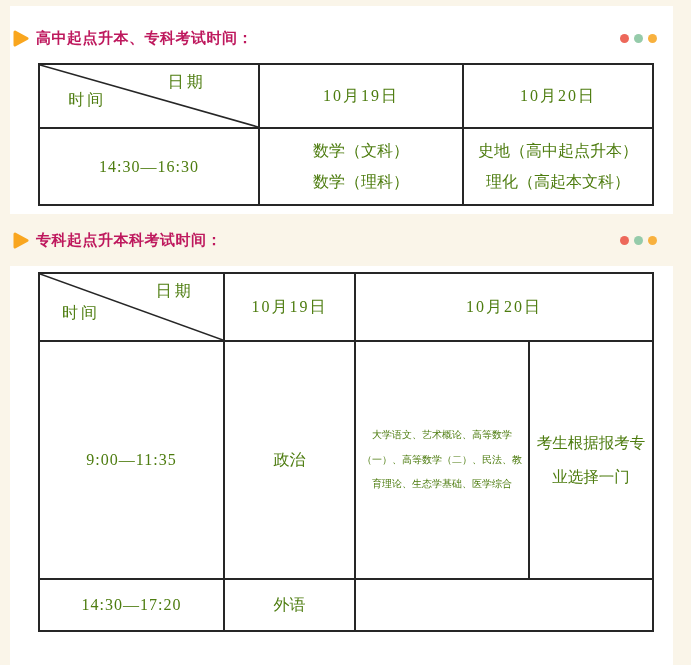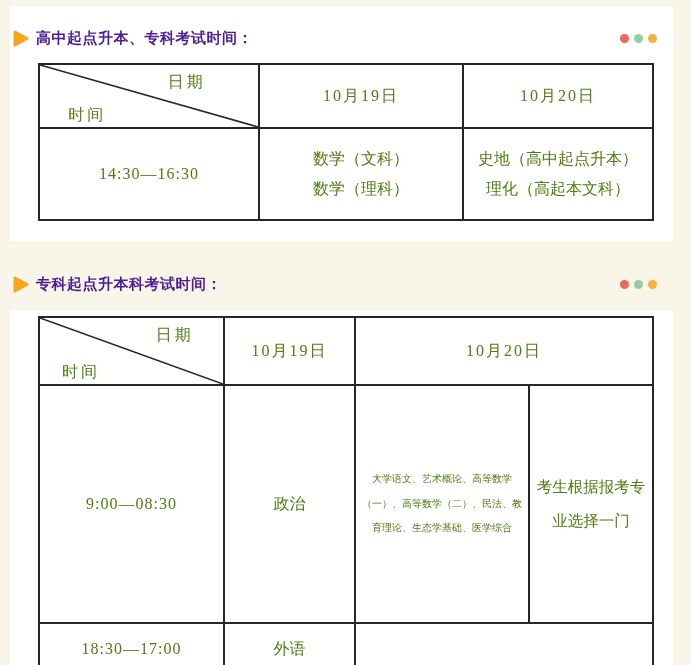--- a/index.html
+++ b/index.html
@@ -20,34 +20,34 @@
     display: flex;
     align-items: center;
     height: 30px;
     padding-left: 2px;
   }
   .sec-header.first { padding-top: 20px; height: 44px; }
   .tri-icon { width: 17px; height: 17px; flex: 0 0 auto; display: block; }
   .sec-title {
     font-size: 15px;
     font-weight: 700;
-    color: #4c1d95;
+    color: #be185d;
     letter-spacing: 0.5px;
     margin-left: 7px;
   }
   .dots { margin-left: auto; margin-right: 16px; display: flex; gap: 5px; align-items: center; }
   .dot { width: 9px; height: 9px; border-radius: 50%; display: block; }
   .dot-red   { background: #ed685a; }
   .dot-green { background: #95cbaa; }
   .dot-amber { background: #f8b13e; }
   
   .band {
     background: #faf5e9;
-    margin: 20px -18px 6px -10px;
-    padding: 28px 18px 11px 12px;
+    margin: 8px -18px 6px -10px;
+    padding: 11px 18px 11px 12px;
   }
   .band .sec-header { height: 30px; padding-left: 0; }
   
   table.exam {
     border-collapse: collapse;
     table-layout: fixed;
     width: 614px;
     margin-left: 28px;
     font-family: "Liberation Serif", serif;
     font-size: 16px;
@@ -61,21 +61,21 @@
     padding: 2px 6px;
   }
   .date-cell { letter-spacing: 2px; }
   .time-cell { letter-spacing: 1px; }
   .two-line { line-height: 1.9; }
   
   td.corner { position: relative; padding: 0; }
   .corner-svg { position: absolute; left: 0; top: 0; width: 100%; height: 100%; display: block; }
   .corner-label { position: absolute; font-size: 16px; letter-spacing: 3px; }
   .lbl-date { top: 7px; right: 24%; }
-  .lbl-time { bottom: 1px; left: 13%; }
+  .lbl-time { bottom: 16px; left: 13%; }
   .t2 .lbl-date { right: 16%; }
   .t2 .lbl-time { left: 12%; }
   
   .subjects-cell {
     text-align: justify;
     text-align-last: center;
     line-height: 2.45;
     padding: 6px 10px;
     font-size: 10px;
   }
@@ -116,21 +116,21 @@
         <svg class="corner-svg" viewBox="0 0 100 100" preserveAspectRatio="none">
           <line x1="0" y1="0" x2="100" y2="100" stroke="#262626" stroke-width="1.6" vector-effect="non-scaling-stroke"></line>
         </svg>
         <span class="corner-label lbl-date">日期</span>
         <span class="corner-label lbl-time">时间</span>
       </td>
       <td class="date-cell">10月19日</td>
       <td class="date-cell">10月20日</td>
     </tr>
     <tr>
-      <td class="time-cell" style="height:92px">14:30—16:30</td>
+      <td class="time-cell" style="height:77px">14:30—16:30</td>
       <td class="two-line">
         <div>数学（文科）</div>
         <div>数学（理科）</div>
       </td>
       <td class="two-line">
         <div>史地（高中起点升本）</div>
         <div>理化（高起本文科）</div>
       </td>
     </tr>
   </tbody>
@@ -163,26 +163,26 @@
         <svg class="corner-svg" viewBox="0 0 100 100" preserveAspectRatio="none">
           <line x1="0" y1="0" x2="100" y2="100" stroke="#262626" stroke-width="1.6" vector-effect="non-scaling-stroke"></line>
         </svg>
         <span class="corner-label lbl-date">日期</span>
         <span class="corner-label lbl-time">时间</span>
       </td>
       <td class="date-cell">10月19日</td>
       <td class="date-cell" colspan="2">10月20日</td>
     </tr>
     <tr>
-      <td class="time-cell" style="height:238px">9:00—08:30</td>
+      <td class="time-cell" style="height:238px">9:00—11:35</td>
       <td>政治</td>
       <td class="subjects-cell">大学语文、艺术概论、高等数学（一）、高等数学（二）、民法、教育理论、生态学基础、医学综合</td>
       <td class="choice-cell">考生根据报考专业选择一门</td>
     </tr>
     <tr>
-      <td class="time-cell" style="height:52px">18:30—17:00</td>
+      <td class="time-cell" style="height:52px">14:30—17:20</td>
       <td>外语</td>
       <td colspan="2"></td>
     </tr>
   </tbody>
     </table>
 
 </div>
 
 </body></html>

